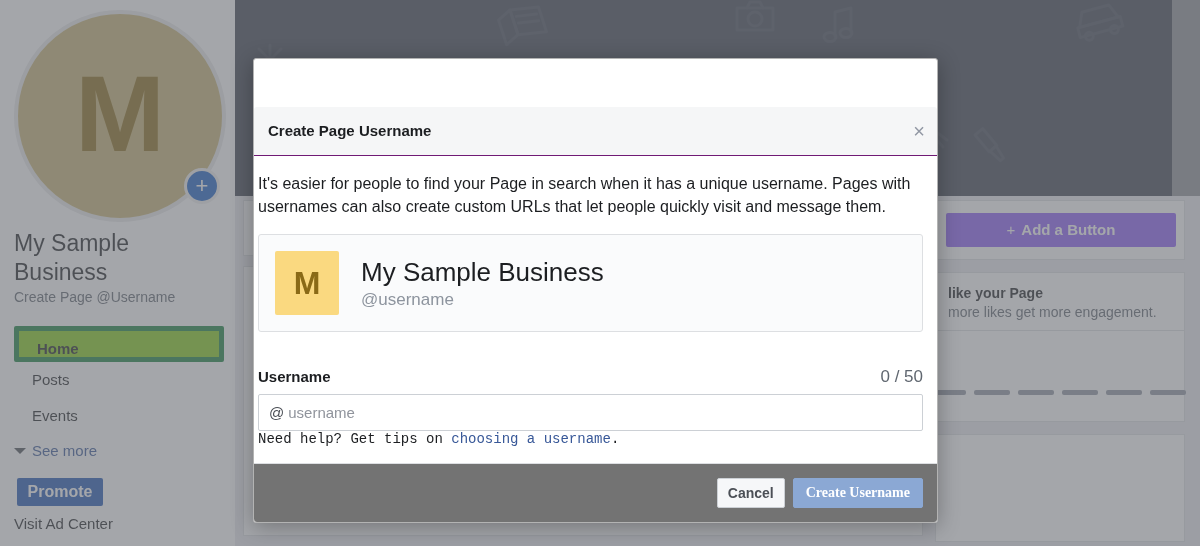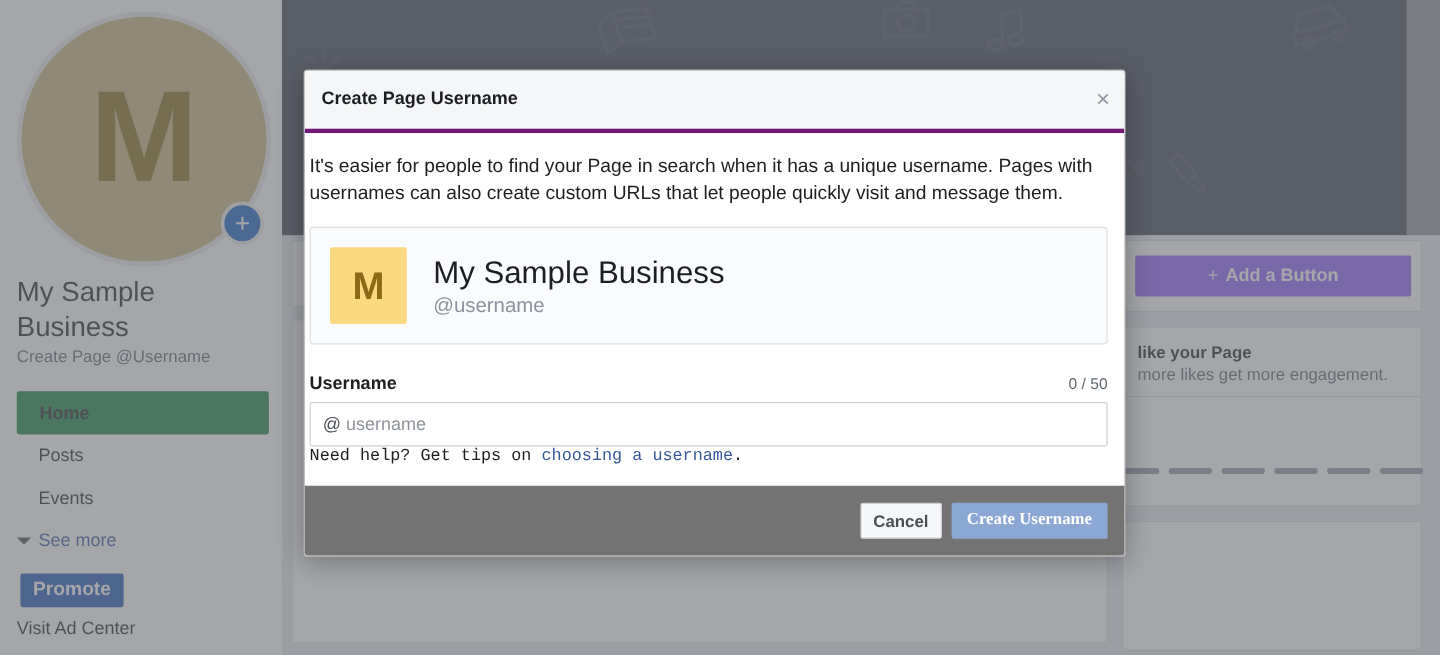--- a/index.html
+++ b/index.html
@@ -37,21 +37,21 @@
     font-size:23px;line-height:29px;color:#1c1e21;
   }
   .page-sub{
     position:absolute;left:14px;top:289px;font-size:14px;color:#606770;
   }
   .nav{position:absolute;left:14px;top:326px;width:210px;}
   .nav-item{
     height:36px;line-height:36px;padding-left:18px;font-size:15px;color:#1c1e21;
     border-radius:2px;box-sizing:border-box;
   }
-  .nav-item.active{background:#15803d;border:1px solid #15803d;font-weight:bold;}
+  .nav-item.active{background:#84cc16;border:5px solid #15803d;font-weight:bold;}
   .see-more{
     height:34px;line-height:34px;padding-left:18px;font-size:15px;color:#385898;
     position:relative;
   }
   .caret{
     position:absolute;left:0px;top:14px;width:0;height:0;
     border-left:6px solid transparent;border-right:6px solid transparent;
     border-top:6px solid #4b4f56;
   }
   .promote-btn{
@@ -105,22 +105,22 @@
   .dimmer{position:absolute;inset:0;background:rgba(108,112,118,0.62);}
 
   
   .modal{
     position:absolute;left:253px;top:58px;width:685px;
     background:#fff;border:1px solid #b3b3b3;border-radius:3px;
     box-shadow:0 4px 22px rgba(0,0,0,0.30);
     box-sizing:border-box;
   }
   .m-head{
-    height:48px;background:#f5f6f7;border-bottom:4px solid #701a75;
-    border-radius:3px 3px 0 0;position:relative;
+    height:48px;background:#f5f6f7;border-bottom:1px solid #701a75;
+    border-radius:3px 3px 0 0;position:relative;margin-top:48px;
   }
   .m-title{
     position:absolute;left:14px;top:0;line-height:48px;font-size:15px;font-weight:bold;
     color:#1c1e21;
   }
   .m-close{
     position:absolute;right:12px;top:0;line-height:48px;font-size:20px;color:#9197a3;
     cursor:pointer;
   }
   .m-body{padding:16px 14px 0 4px;}
@@ -135,21 +135,21 @@
     font-size:32px;font-weight:bold;color:#8a6a16;
   }
   .pv-text{margin-left:22px;}
   .pv-name{font-size:26px;color:#1c1e21;line-height:30px;}
   .pv-handle{font-size:17px;color:#8d949e;margin-top:3px;}
   .field-row{
     display:flex;justify-content:space-between;align-items:baseline;
     margin-top:24px;margin-bottom:7px;
   }
   .field-label{font-size:15px;font-weight:bold;color:#1c1e21;}
-  .field-count{font-size:13px;color:#606770;}
+  .field-count{font-size:17px;color:#606770;margin-top:11px;}
   .uname-box{
     height:37px;border:1px solid #ccd0d5;border-radius:2px;background:#fff;
     display:flex;align-items:center;padding:0 10px;box-sizing:border-box;
   }
   .uname-at{font-size:15px;color:#4b4f56;margin-right:4px;}
   .uname-ph{font-size:15px;color:#90949c;}
   .help-line{
     padding-bottom:16px;font-size:14px;color:#1c1e21;font-family:Liberation Mono, monospace;
   }
   .help-link{color:#385898;text-decoration:none;}

